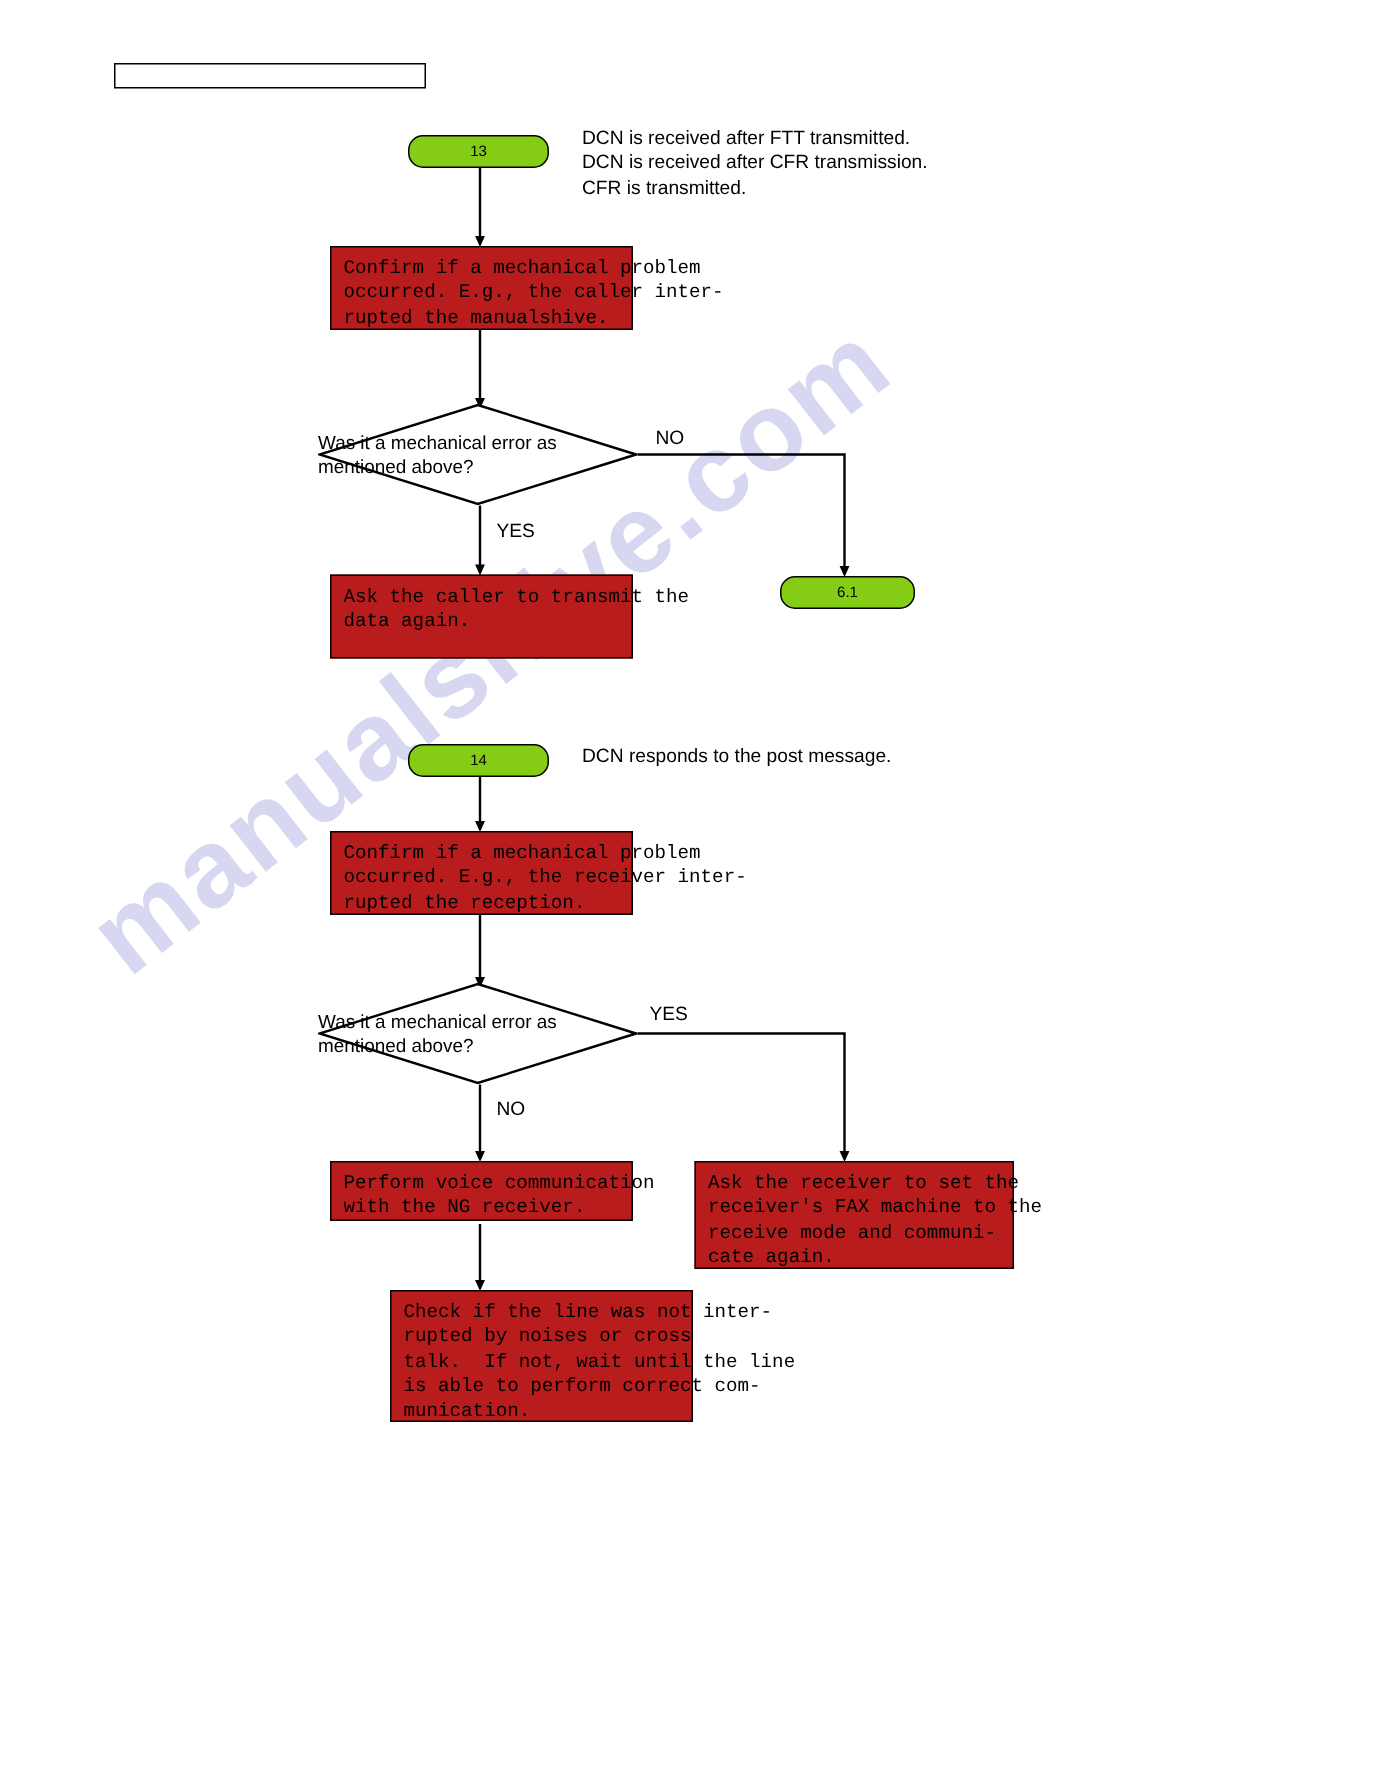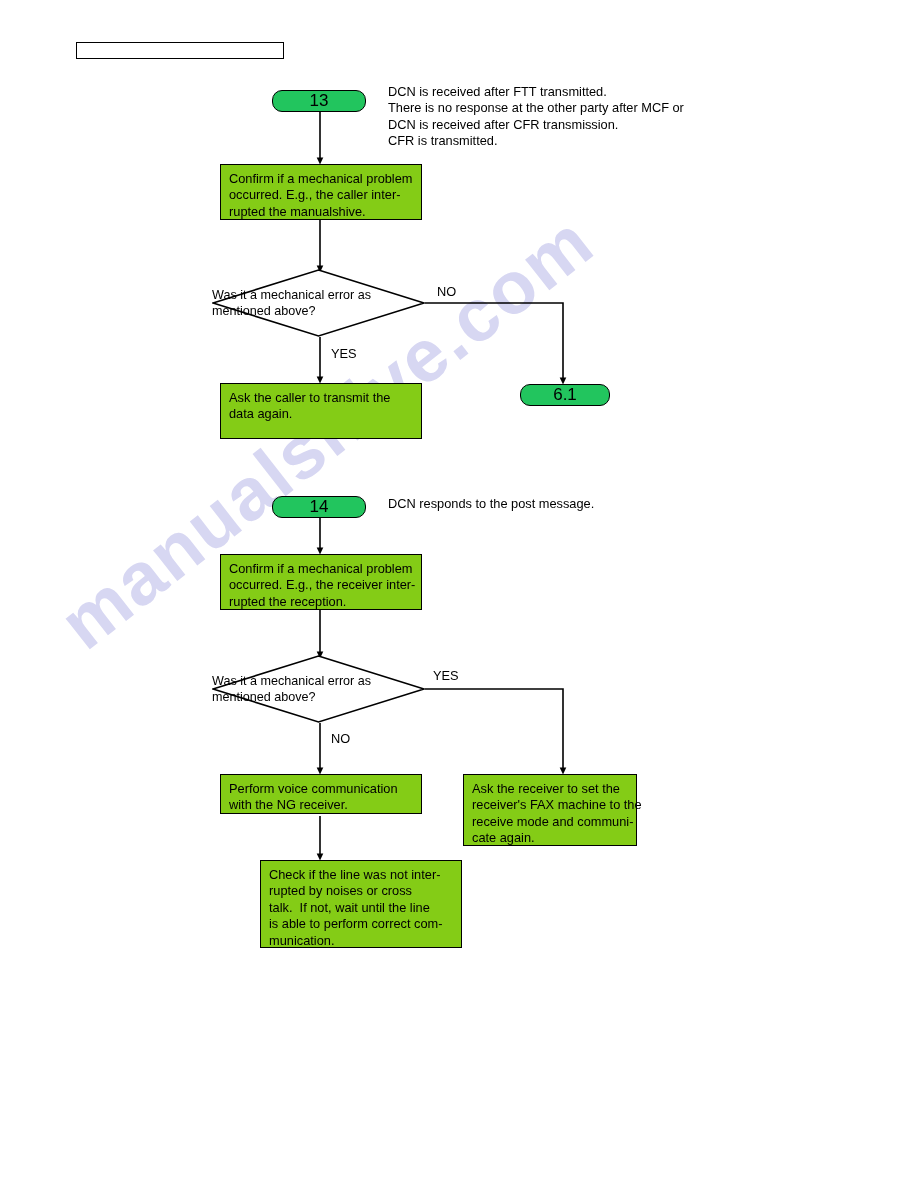--- a/index.html
+++ b/index.html
@@ -53,38 +53,39 @@
     border: 1.5px solid #000;
     background: #fff;
     z-index: 2;
   }
 
   
   .terminal {
     position: absolute;
     border: 1.6px solid #000;
     border-radius: 10px;
-    background: #22c55e;
+    background: #84cc16;
     display: flex;
     align-items: center;
     justify-content: center;
-    font-size: 17px;
+    font-size: 10px;
     z-index: 3;
   }
 
   
   .pbox {
     position: absolute;
     border: 1.4px solid #000;
-    background: #84cc16;
+    background: #b91c1c;
     box-sizing: border-box;
     padding: 6px 0 0 8px;
     font-size: 12.8px;
     line-height: 16.4px;
     z-index: 3;
+    font-family: Liberation Mono, monospace;
   }
   .pbox .ln { white-space: pre; }
 
   
   .diamond-wrap {
     position: absolute;
     z-index: 3;
   }
   .diamond-wrap svg { display: block; }
   .diamond-text {
@@ -165,21 +166,20 @@
       <path d="M425,689 L563,689 L563,771" marker-end="url(#ah)"></path>
     </g>
   </svg>
 
   <div class="terminal" style="left:272px; top:90px; width:92px; height:20px;">
     <span>13</span>
   </div>
 
   <div class="note" style="left:388px; top:84px;">
     <div class="ln">DCN is received after FTT transmitted.</div>
-    <div class="ln">There is no response at the other party after MCF or</div>
     <div class="ln">DCN is received after CFR transmission.</div>
     <div class="ln">CFR is transmitted.</div>
   </div>
 
   <div class="pbox" style="left:220px; top:164px; width:202px; height:56px;">
     <div class="ln">Confirm if a mechanical problem</div>
     <div class="ln">occurred. E.g., the caller inter-</div>
     <div class="ln">rupted the manualshive.</div>
   </div>
 
@@ -238,20 +238,20 @@
   </div>
 
   <div class="pbox" style="left:220px; top:860px; width:202px; height:88px;margin-left:40px;">
     <div class="ln">Check if the line was not inter-</div>
     <div class="ln">rupted by noises or cross</div>
     <div class="ln">talk.  If not, wait until the line</div>
     <div class="ln">is able to perform correct com-</div>
     <div class="ln">munication.</div>
   </div>
 
-  <div class="pbox" style="left:463px; top:774px; width:174px; height:72px;">
+  <div class="pbox" style="left:463px; top:774px; width:213px; height:72px;">
     <div class="ln">Ask the receiver to set the</div>
     <div class="ln">receiver's FAX machine to the</div>
     <div class="ln">receive mode and communi-</div>
     <div class="ln">cate again.</div>
   </div>
 
 </div>
 
 </body></html>

